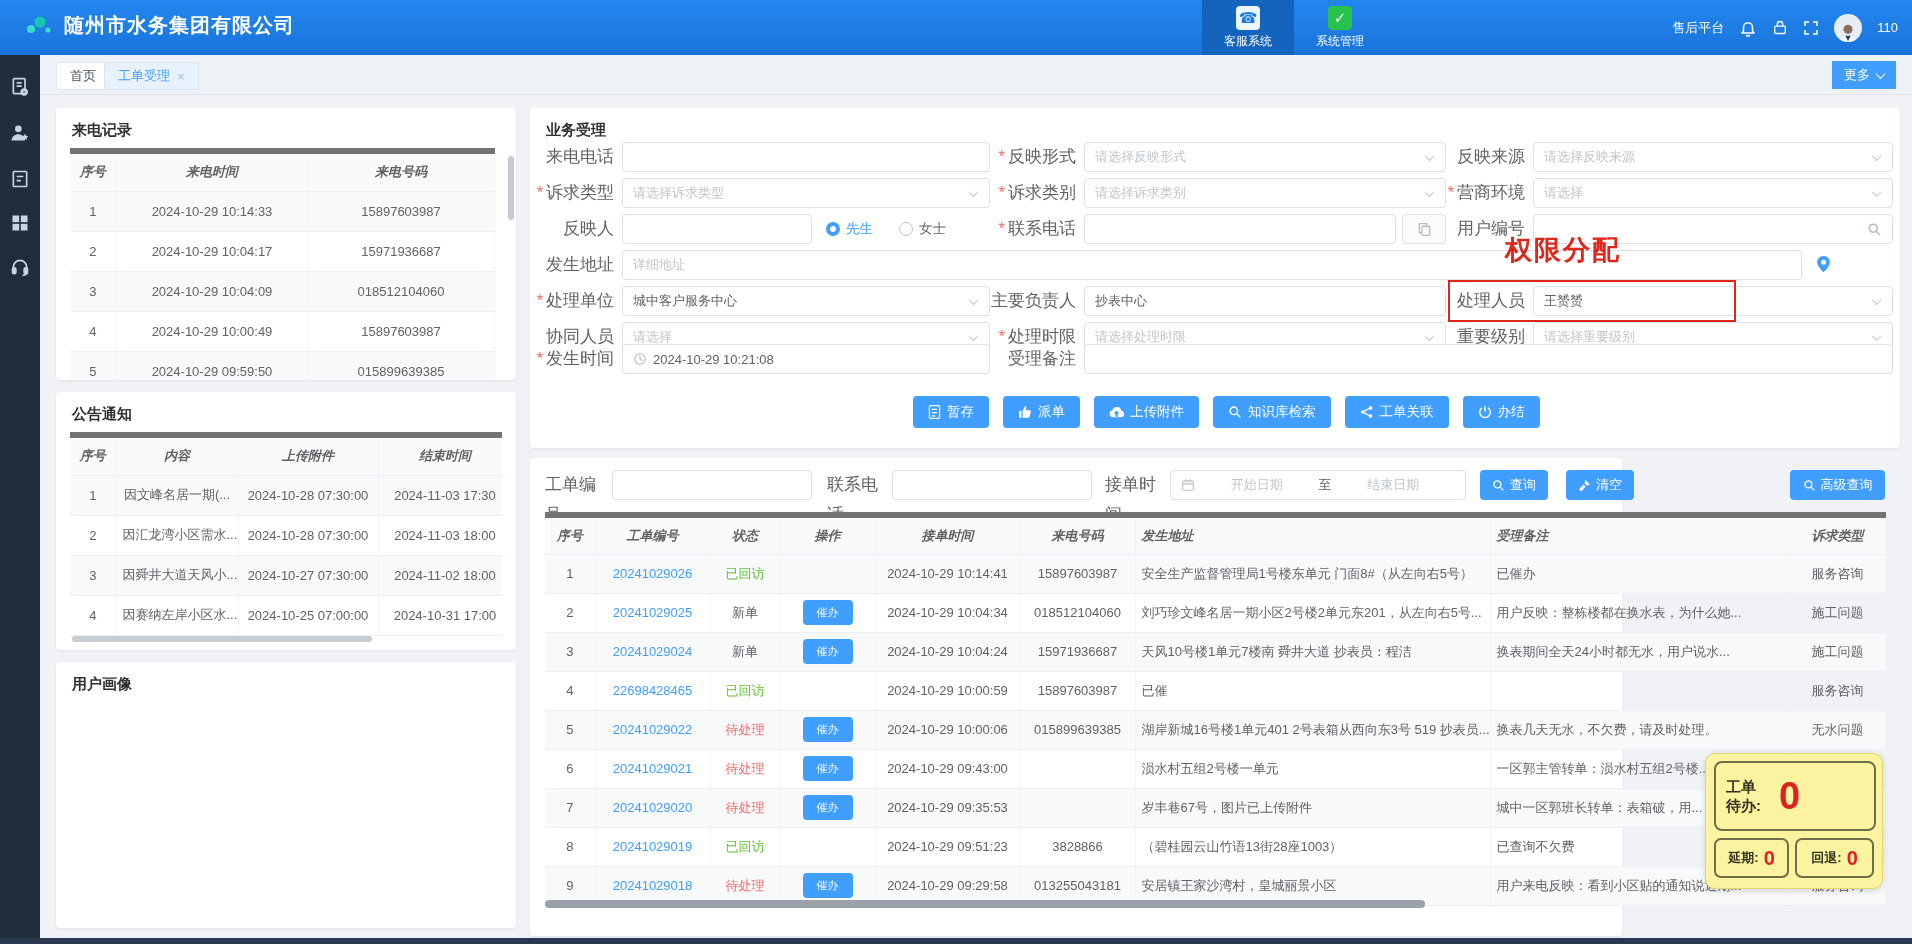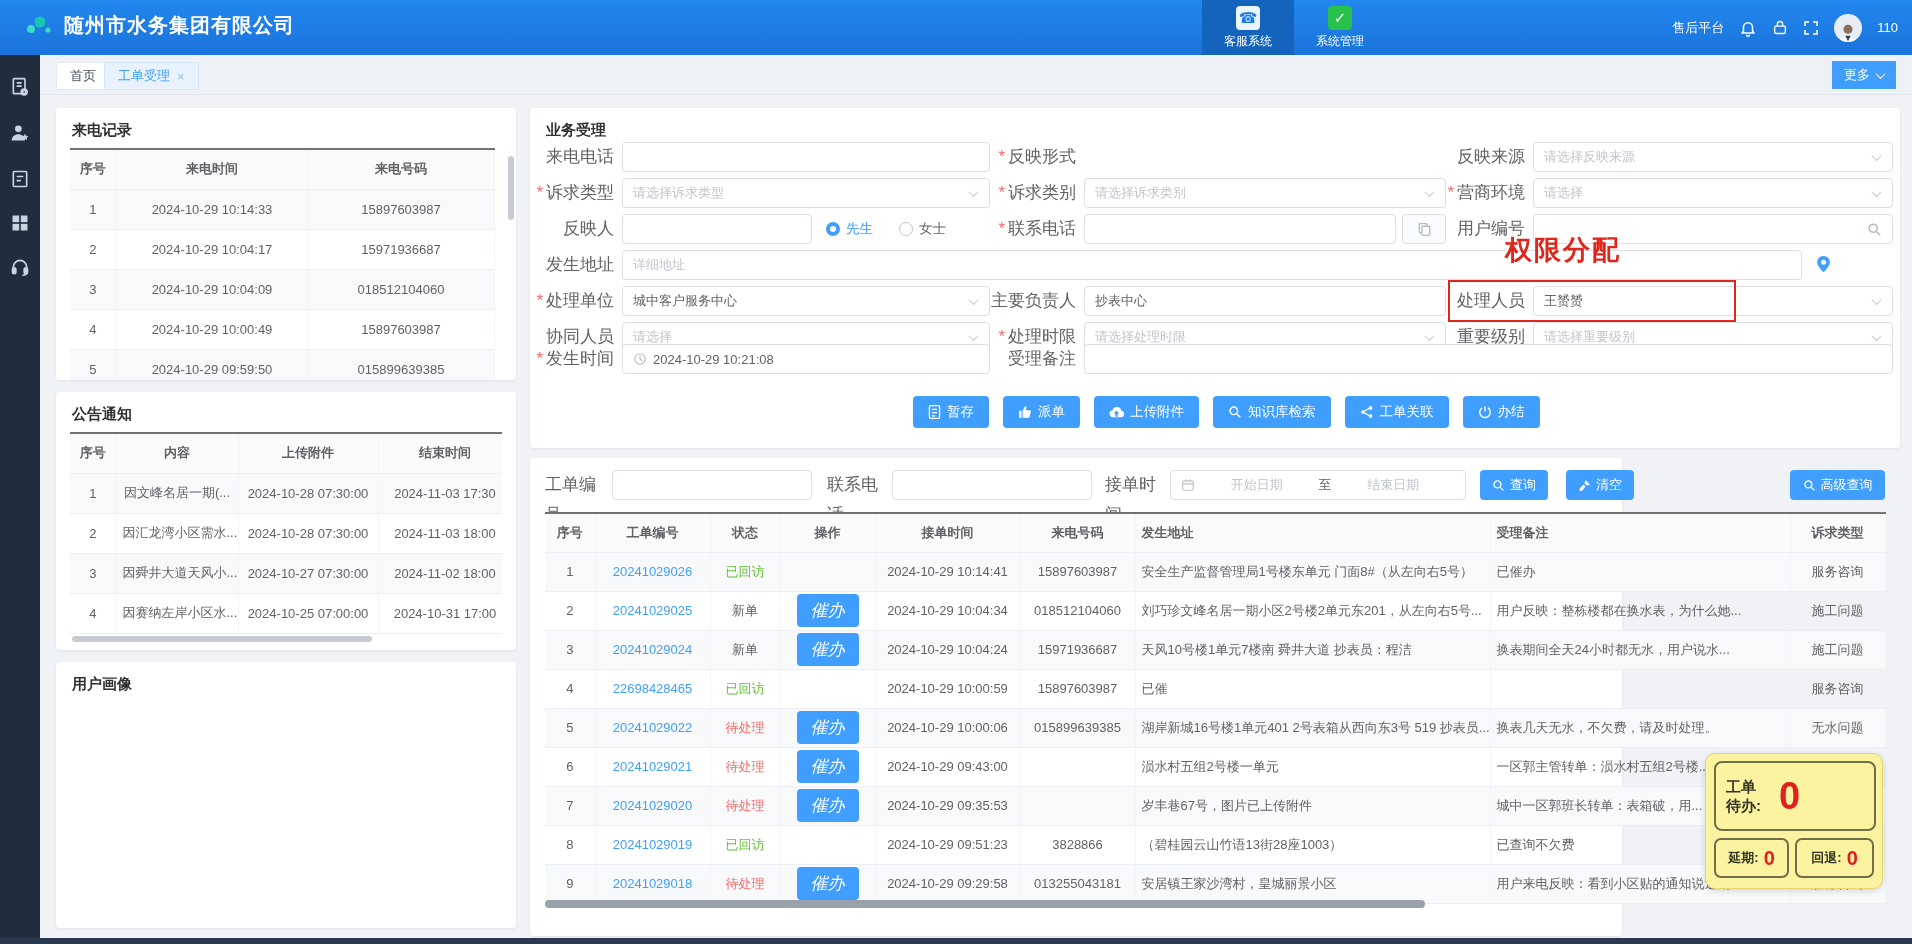--- a/index.html
+++ b/index.html
@@ -50,21 +50,21 @@
   #p-ann   { left:56px; top:392px; width:460px; height:258px; overflow:hidden; }
   #p-user  { left:56px; top:662px; width:460px; height:266px; }
   #p-form  { left:530px; top:108px; width:1370px; height:340px; }
   #p-orders{ left:530px; top:458px; width:1092px; height:478px; }
 
   
   table { border-collapse:collapse; table-layout:fixed; font-size:13px; }
   th { font-weight:bold; color:#303133; background:#fafafa; }
   th,td { height:40px; padding:0 6px; text-align:center; white-space:nowrap; overflow:hidden;
     border-bottom:1px solid #ebeef5; border-right:1px solid #f2f4f8; color:#606266; }
-  th { border-top:2px solid #737373; }
+  th { border-top:6px solid #737373;font-style:italic; }
   tbody tr:nth-child(odd) td { background:#f8f9fb; }
   .tbl-wrap { margin:0 14px; overflow:hidden; position:relative; }
   #call-table { width:424px; } #ann-table { width:442px; }
   .vscroll { position:absolute; right:2px; top:48px; width:6px; height:64px; background:#c6cbd4; border-radius:3px; }
   .hscroll { position:absolute; left:16px; bottom:8px; width:300px; height:6px; background:#c6cbd4; border-radius:3px; }
 
   
   .f-label { position:absolute; height:30px; line-height:30px; font-size:17px; color:#606266; text-align:right; }
   .f-label.required::before { content:"*"; color:#f56c6c; margin-right:3px; }
   .ctrl { position:absolute; height:30px; border:1px solid #dcdfe6; border-radius:4px; background:#fff;
@@ -90,21 +90,21 @@
 
   
   .filters { position:absolute; left:0; top:12px; width:1370px; height:30px; font-size:13.5px; color:#606266; }
   .filters .f-label { position:absolute; }
   .q-btn { position:absolute; height:30px; padding:0 12px; background:#409eff; color:#fff; font-size:13px;
     border:none; border-radius:4px; display:flex; align-items:center; gap:5px; cursor:pointer; }
   #orders-table { position:absolute; left:15px; top:54px; width:1340px; }
   #orders-table th,#orders-table td { height:39px; }
   #orders-table td.left,#orders-table th.left { text-align:left; }
   .lnk { color:#409eff; text-decoration:none; cursor:pointer; }
-  .urge { background:#409eff; color:#fff; border:none; border-radius:4px; padding:5px 14px; font-size:17px; cursor:pointer;font-style:italic; }
+  .urge { background:#409eff; color:#fff; border:none; border-radius:4px; padding:5px 14px; font-size:11px; cursor:pointer; }
   .tbl-hscroll { position:absolute; left:15px; top:442px; width:880px; height:8px; background:#9aa1ab; border-radius:4px; }
 
   
   .pager { position:absolute; right:15px; top:480px; display:flex; align-items:flex-end; gap:9px;
     font-size:13px; color:#606266; }
   .pg { min-width:26px; height:26px; display:flex; align-items:center; justify-content:center; cursor:pointer;
     color:#303133; font-weight:bold; }
   .pg.act { color:#409eff; }
   .pg.dots { letter-spacing:1px; color:#909399; font-weight:normal; }
   .pg-arrow { color:#a0a4ab; font-size:17px; cursor:pointer; padding:0 4px; }
@@ -338,20 +338,24 @@
 <div class="card" id="p-user">
   <div class="card-title">用户画像</div>
 </div>
 
 <div class="card" id="p-form">
   <div class="card-title">业务受理</div>
 
   <span class="f-label r1 lb1">来电电话</span>
   <div class="ctrl r1 in1"></div>
   <span class="f-label r1 lb2 required">反映形式</span>
+  <div class="ctrl r1 in2">
+      <span class="ph">请选择反映形式</span>
+      <span class="chev"></span>
+    </div>
   <span class="f-label r1 lb3">反映来源</span>
   <div class="ctrl r1 in3">
       <span class="ph">请选择反映来源</span>
       <span class="chev"></span>
     </div>
 
   <span class="f-label r2 lb1 required">诉求类型</span>
   <div class="ctrl r2 in1">
       <span class="ph">请选择诉求类型</span>
       <span class="chev"></span>

